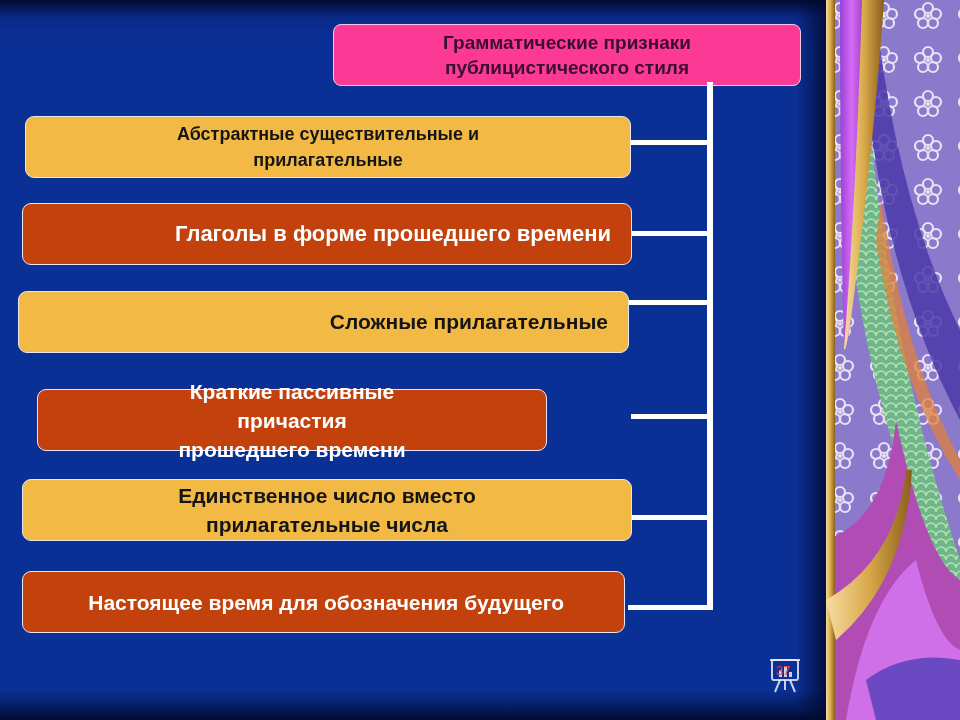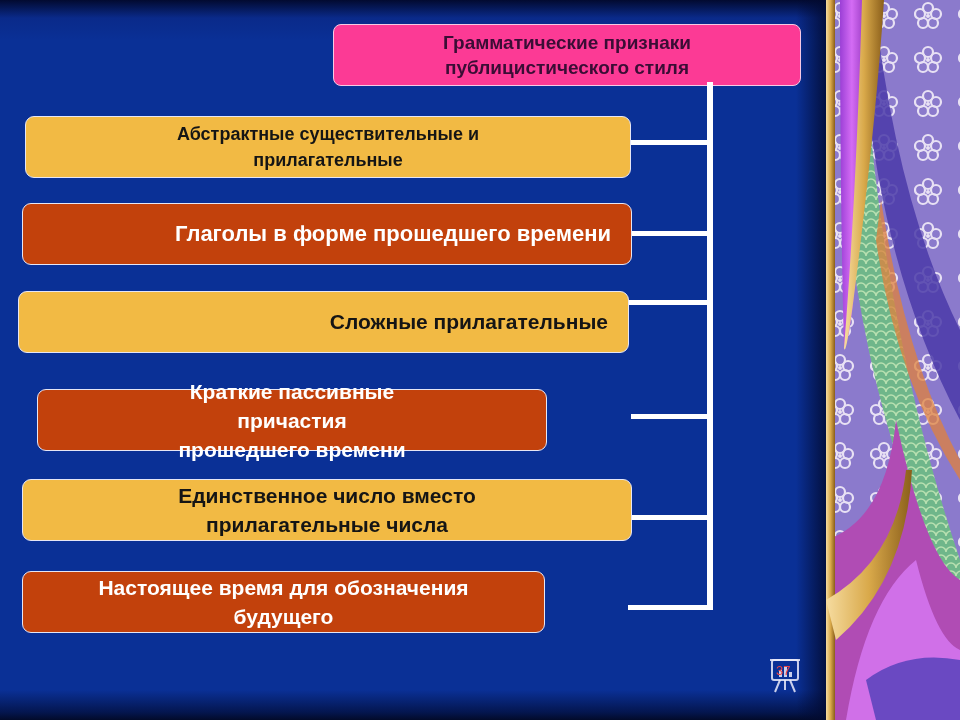--- a/index.html
+++ b/index.html
@@ -121,21 +121,21 @@
 </div>
 
 <div class="item-box violet" style="left:25px; top:389px; width:510px; font-size:21px; line-height:29px; padding:0 140px;margin-left:12px;">
   <span>Краткие пассивные причастия прошедшего времени</span>
 </div>
 
 <div class="item-box gold" style="left:22px; top:479px; width:610px; font-size:21px; line-height:29px; padding:0 150px;">
   <span>Единственное число вместо прилагательные числа</span>
 </div>
 
-<div class="item-box violet" style="left:22px; top:571px; width:523px; font-size:21px; line-height:29px; padding:0 60px;">
+<div class="item-box violet" style="left:22px; top:571px; width:603px; font-size:21px; line-height:29px; padding:0 60px;">
   <span>Настоящее время для обозначения будущего</span>
 </div>
 
 <div class="watermark">
   <span class="logo">
     <svg width="34" height="38" viewBox="0 0 34 38" xmlns="http://www.w3.org/2000/svg">
       <g fill="none" stroke="rgba(235,235,250,0.85)" stroke-width="2">
         <rect x="4" y="4" width="26" height="20" rx="2"></rect>
         <line x1="2" y1="4" x2="32" y2="4"></line>
         <line x1="12" y1="24" x2="7" y2="36"></line>

